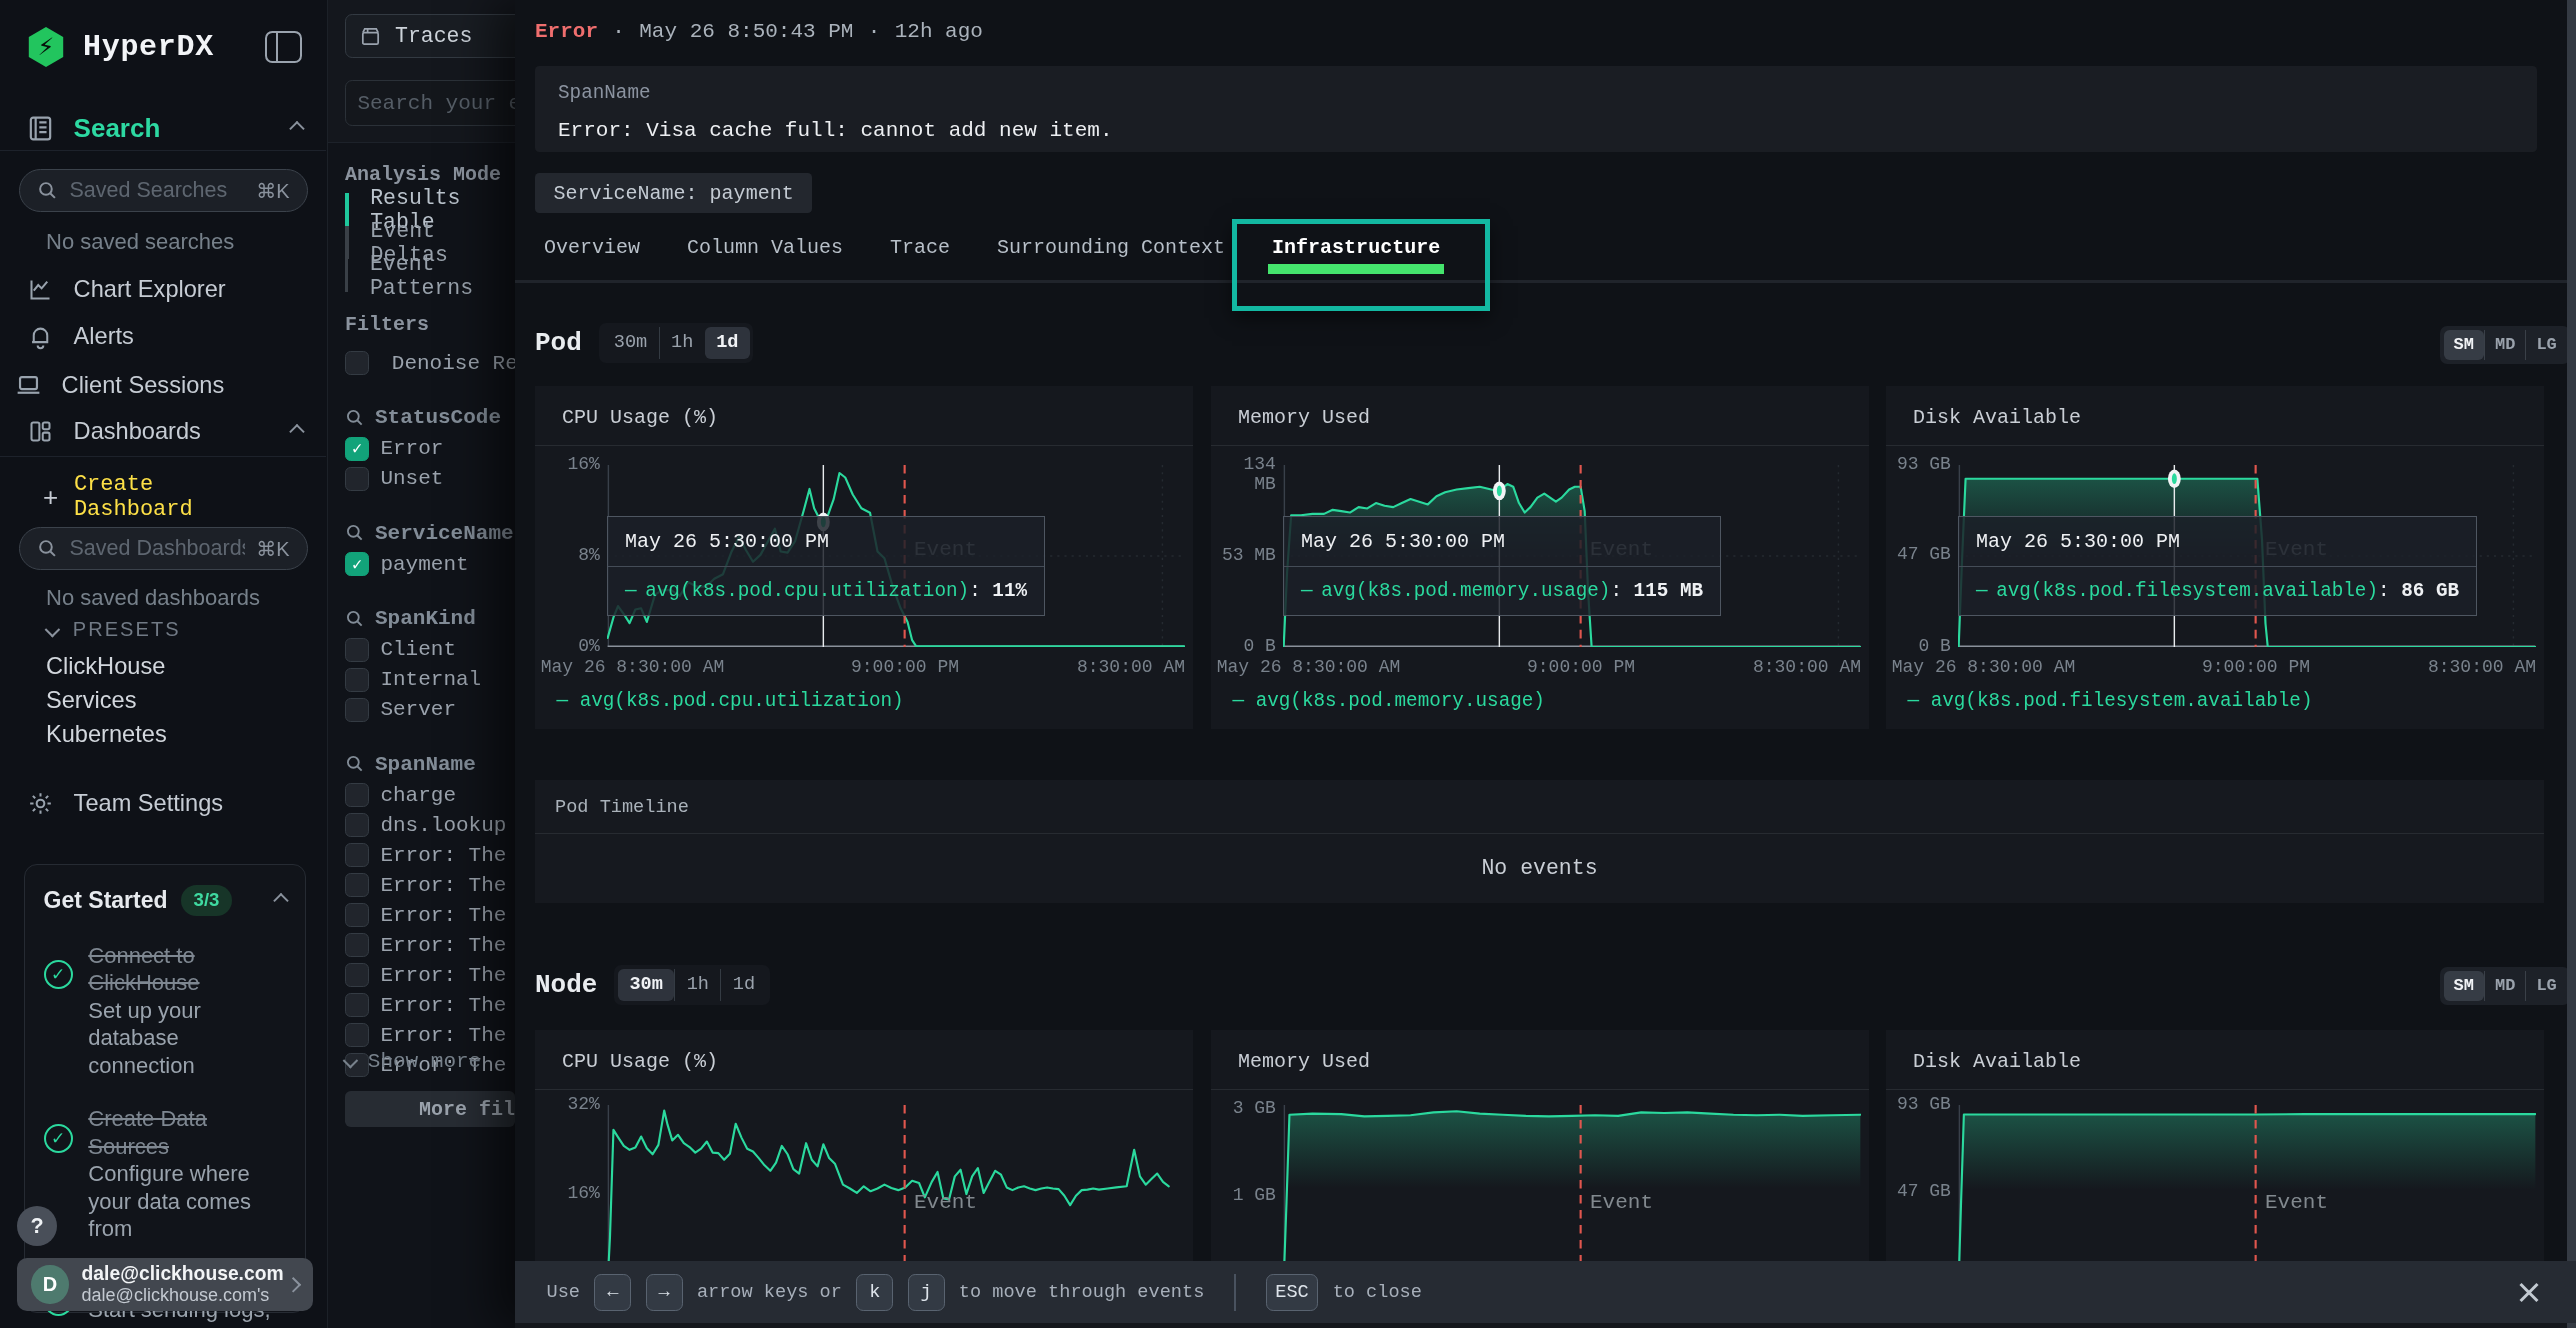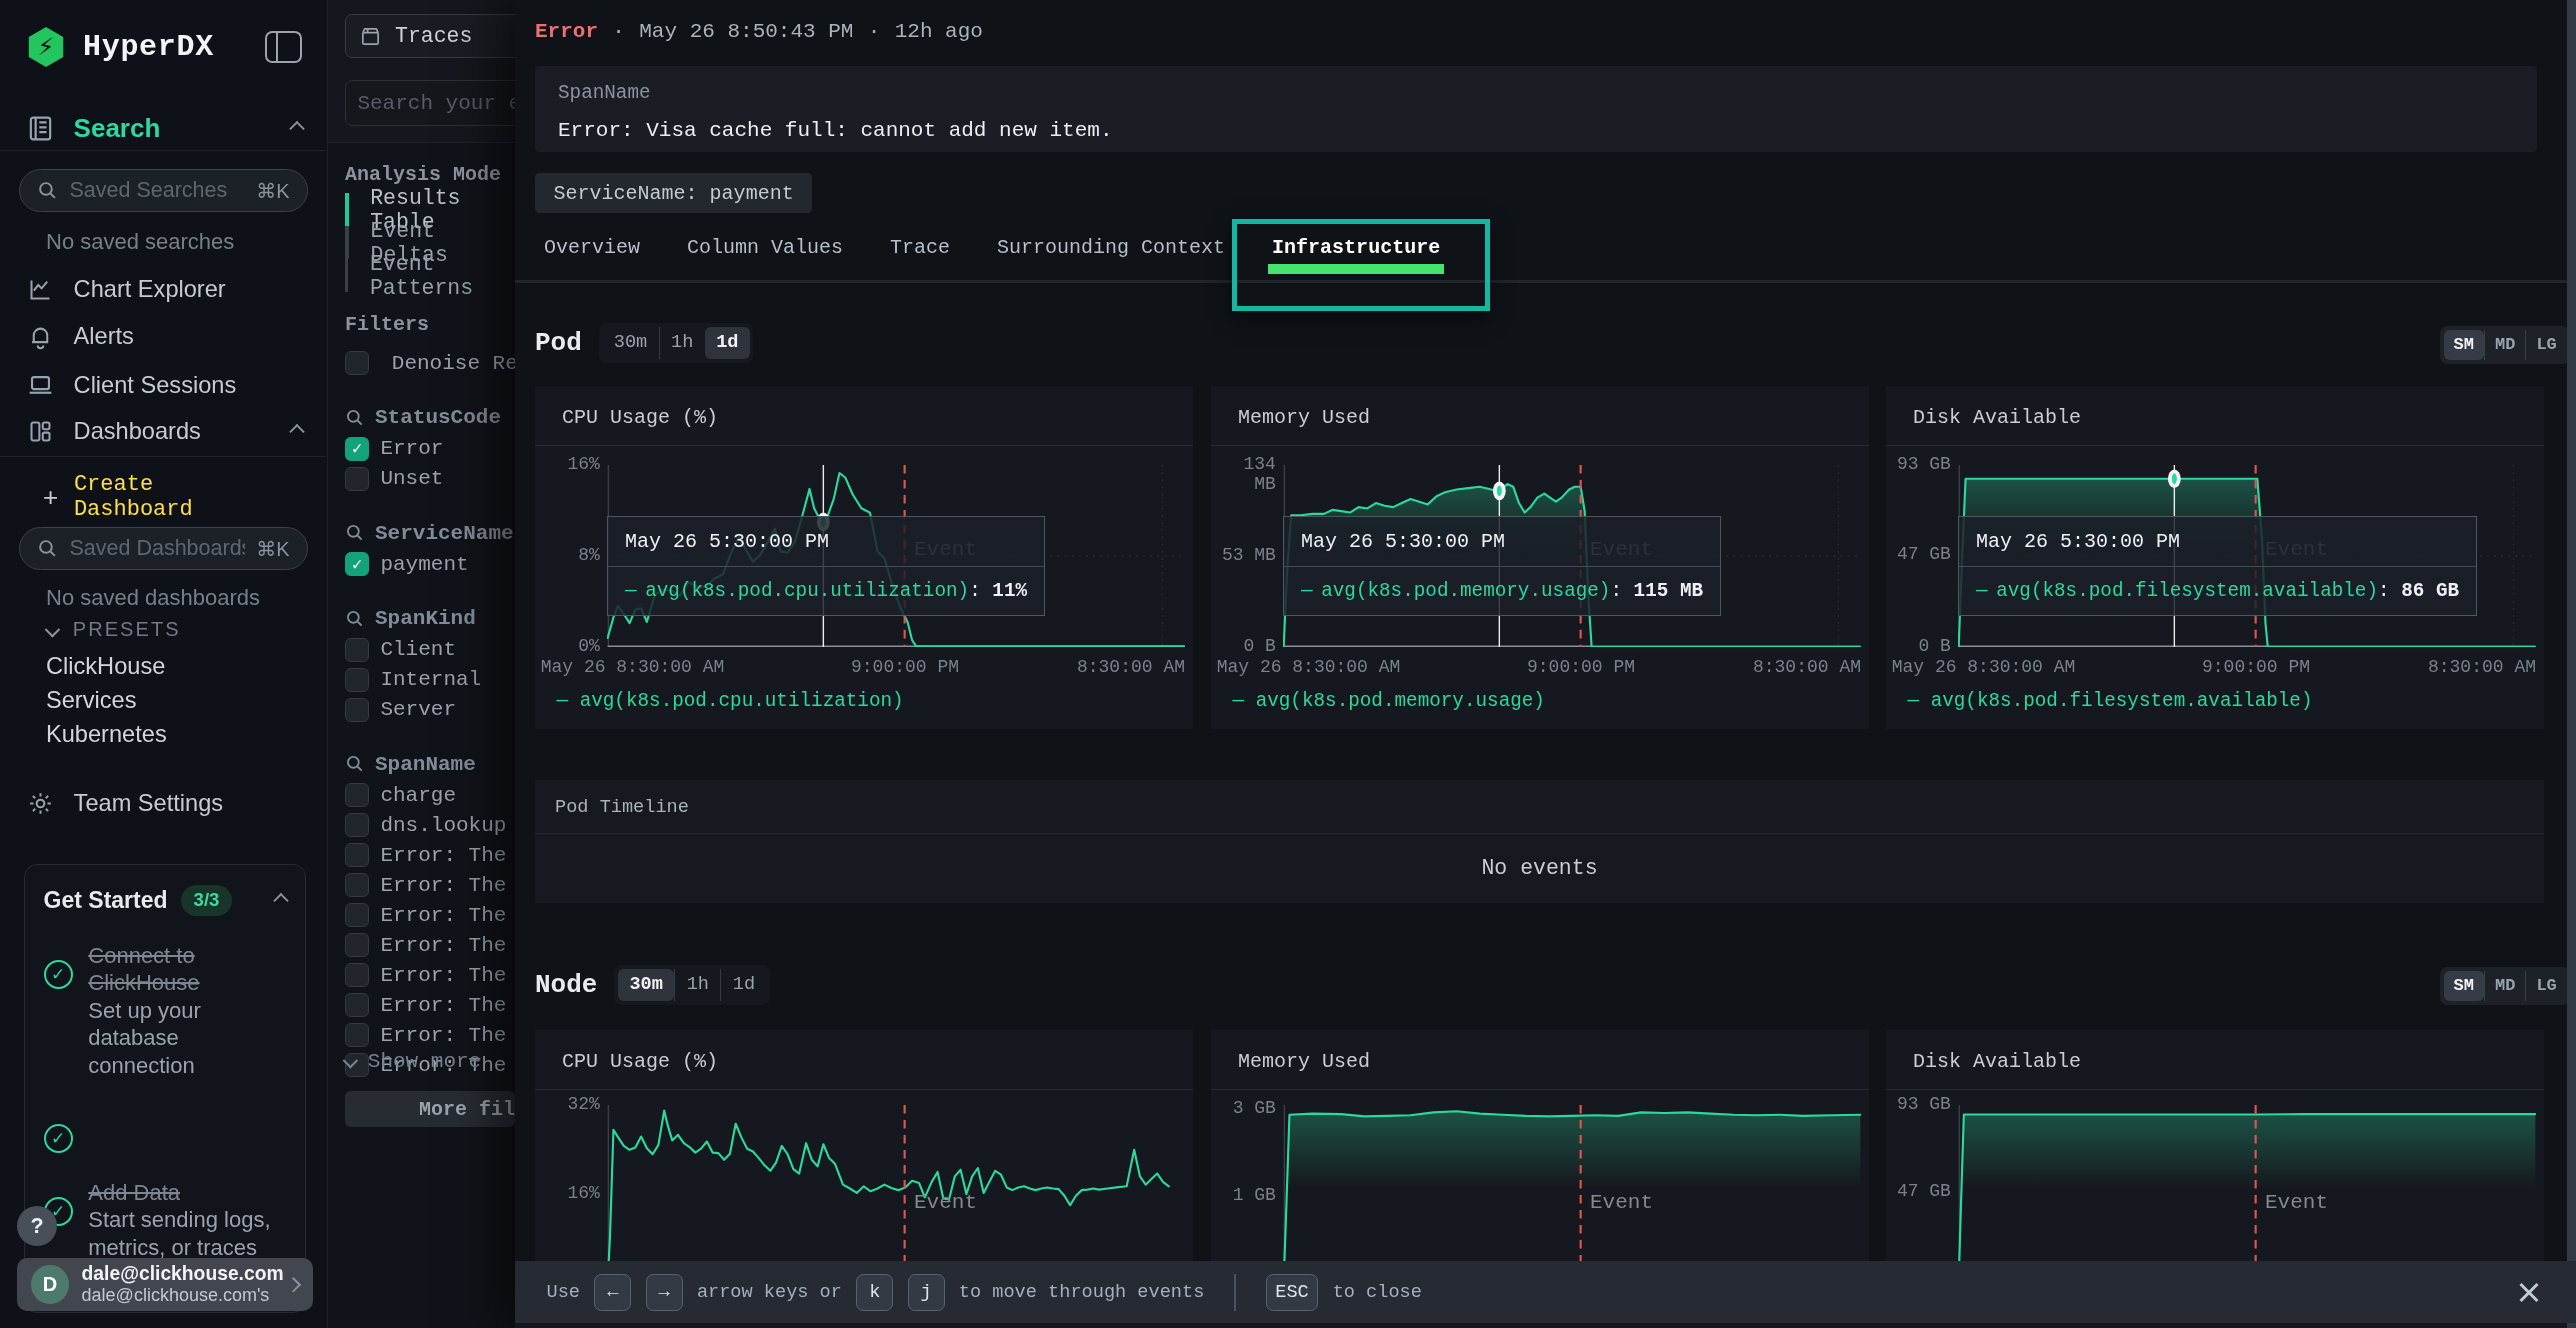--- a/index.html
+++ b/index.html
@@ -162,21 +162,21 @@
     <span>Chart Explorer</span>
   </div>
   <div class="srow navitem" style="top:323px;padding:0 26px;">
     <span class="nicon">
         <svg width="27" height="27" viewBox="0 0 24 24" fill="none" stroke="#99a3ae" stroke-width="1.8">
           <path d="M6 17v-6a6 6 0 1 1 12 0v6H4.5M9.5 20a2.5 2.5 0 0 0 5 0"></path>
         </svg>
       </span>
     <span>Alerts</span>
   </div>
-  <div class="srow navitem" style="top:371px;padding:0 26px;">
+  <div class="srow navitem" style="top:371px;padding:0 14px;">
     <span class="nicon">
         <svg width="29" height="29" viewBox="0 0 24 24" fill="none" stroke="#99a3ae" stroke-width="1.8">
           <rect x="5" y="5" width="14" height="10" rx="1.5"></rect>
           <path d="M3 18h18"></path>
         </svg>
       </span>
     <span>Client Sessions</span>
   </div>
   <div class="srow navitem" style="top:418px;padding:0 26px;">
     <span class="nicon">
@@ -238,20 +238,22 @@
       <span class="gs-badge">3/3</span>
       <span class="chev up" style="margin-left:auto;"></span>
     </div>
     <div class="gs-item">
       <span class="gs-check">✓</span>
       <span><span class="gs-t">Connect to ClickHouse</span><br>
       <span class="gs-s">Set up your database connection</span></span>
     </div>
     <div class="gs-item">
       <span class="gs-check">✓</span>
+      <span><span class="gs-t">Create Data Sources</span><br>
+      <span class="gs-s">Configure where your data comes from</span></span>
     </div>
     <div class="gs-item">
       <span class="gs-check">✓</span>
       <span><span class="gs-t">Add Data</span><br>
       <span class="gs-s">Start sending logs, metrics, or traces</span></span>
     </div>
   </div>
 
   <div class="help-circle">
       <span>?</span>

